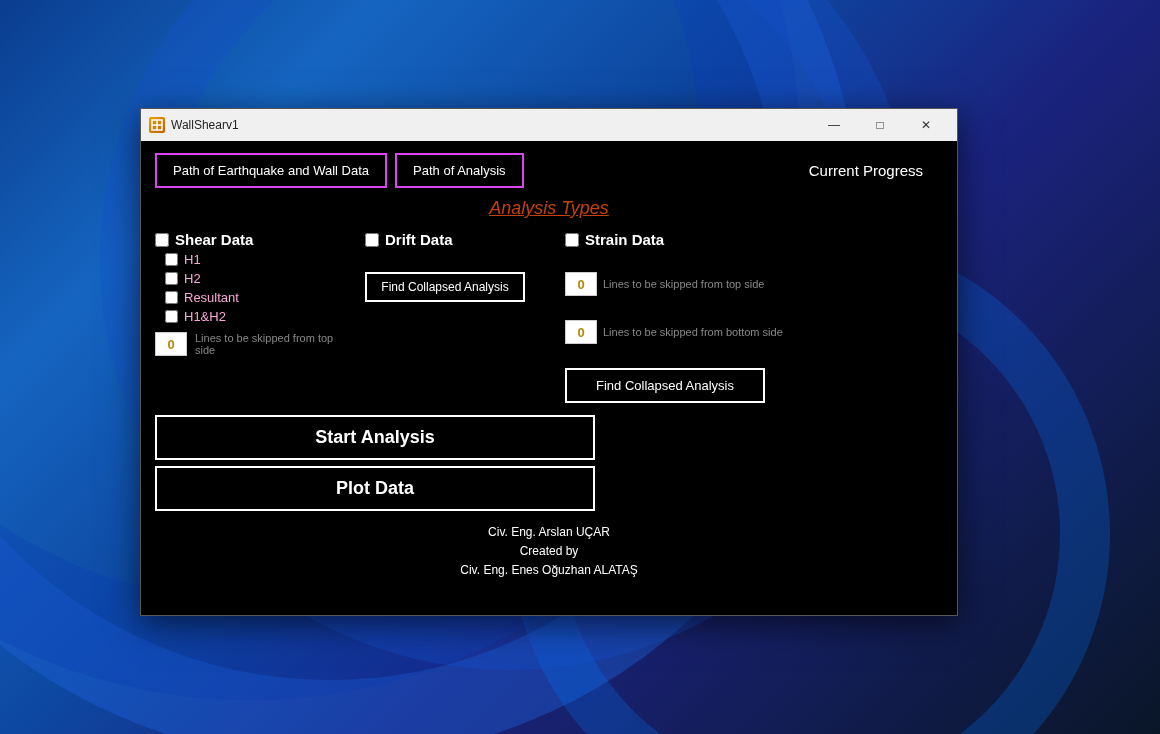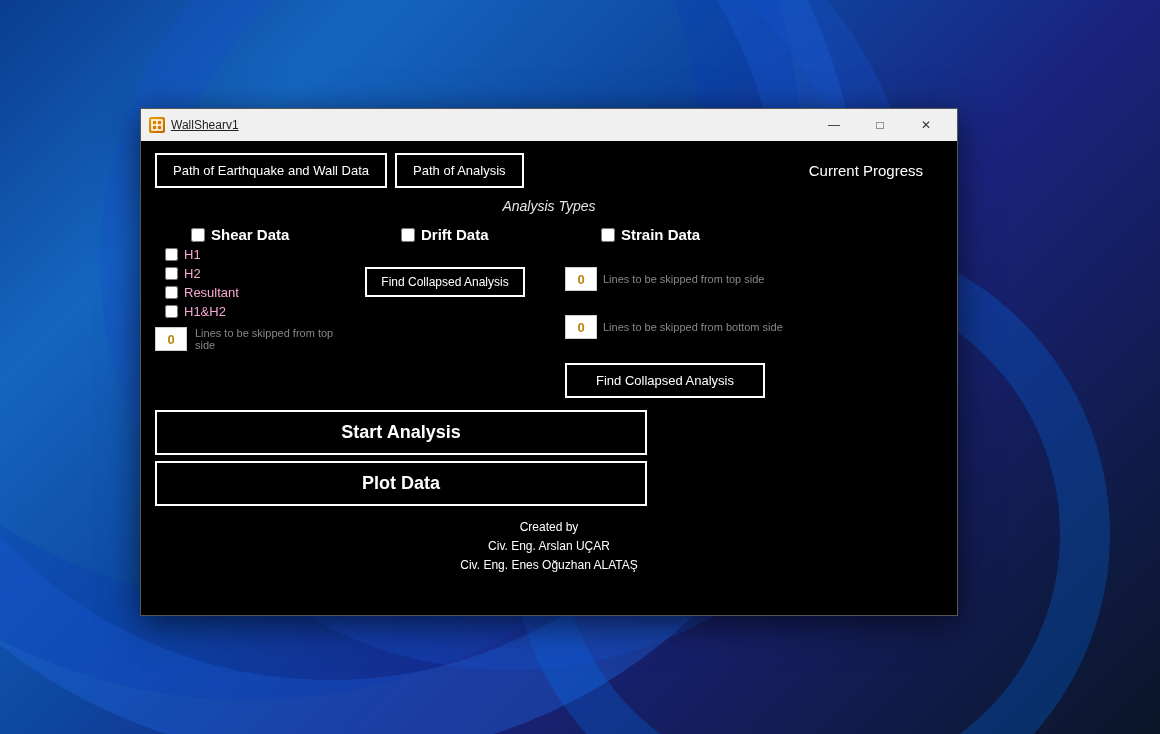--- a/index.html
+++ b/index.html
@@ -95,21 +95,20 @@
       justify-content: center;
       font-size: 10px;
       color: white;
       font-weight: bold;
     }
 
     .titlebar-title {
       font-size: 12px;
       color: #222;
       flex: 1;
-      text-decoration: underline;
     }
 
     .titlebar-controls {
       display: flex;
       gap: 0;
     }
 
     .titlebar-btn {
       width: 46px;
       height: 32px;
@@ -136,54 +135,54 @@
     
     .top-buttons {
       display: flex;
       gap: 8px;
       align-items: center;
     }
 
     .top-btn {
       background: #000;
       color: #fff;
-      border: 2px solid #ffffff;
+      border: 2px solid #d946ef;
       padding: 8px 16px;
       font-size: 13px;
       font-weight: 500;
       cursor: pointer;
       white-space: nowrap;
       text-align: center;
     }
 
     .current-progress-label {
       color: #fff;
       font-size: 15px;
       font-weight: normal;
       margin-left: auto;
       padding-right: 20px;
     }
 
     
     .analysis-types-label {
-      color: #e5e5e5;
+      color: #c2410c;
       font-style: italic;
       text-align: center;
-      font-size: 14px;
+      font-size: 18px;
       margin-top: 2px;
+      text-decoration: underline;
     }
 
     .checkbox-group {
       display: flex;
       align-items: center;
       gap: 6px;
       color: #fff;
       font-size: 15px;
       font-weight: bold;
-      margin-left: 36px;
     }
 
     .checkbox-group input[type="checkbox"] {
       width: 14px;
       height: 14px;
       cursor: pointer;
       accent-color: #fff;
     }
 
     .lines-skip-row {
@@ -244,21 +243,21 @@
     }
 
     .action-btn {
       background: #000;
       color: #fff;
       border: 2px solid #fff;
       padding: 10px 20px;
       font-size: 18px;
       font-weight: bold;
       cursor: pointer;
-      width: 492px;
+      width: 440px;
     }
 
     
     .footer-credits {
       text-align: center;
       color: #fff;
       font-size: 12px;
       line-height: 1.6;
       margin-top: 4px;
     }
@@ -403,19 +402,19 @@
       </div>
 
     </div>
 
     <div class="bottom-buttons">
       <button class="action-btn">Start Analysis</button>
       <button class="action-btn">Plot Data</button>
     </div>
 
     <div class="footer-credits">
+      <div>Civ. Eng. Arslan UÇAR</div>
       <div>Created by</div>
-      <div>Civ. Eng. Arslan UÇAR</div>
       <div>Civ. Eng. Enes Oğuzhan ALATAŞ</div>
     </div>
 
   </div>
 </div>
 
 </body></html>

